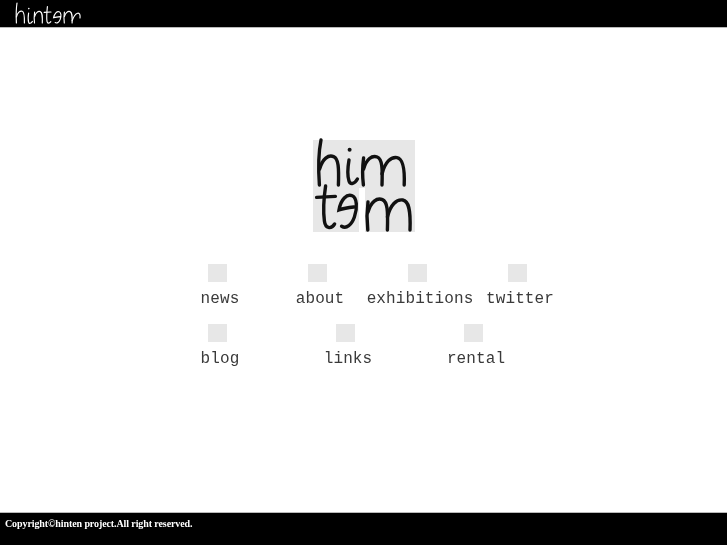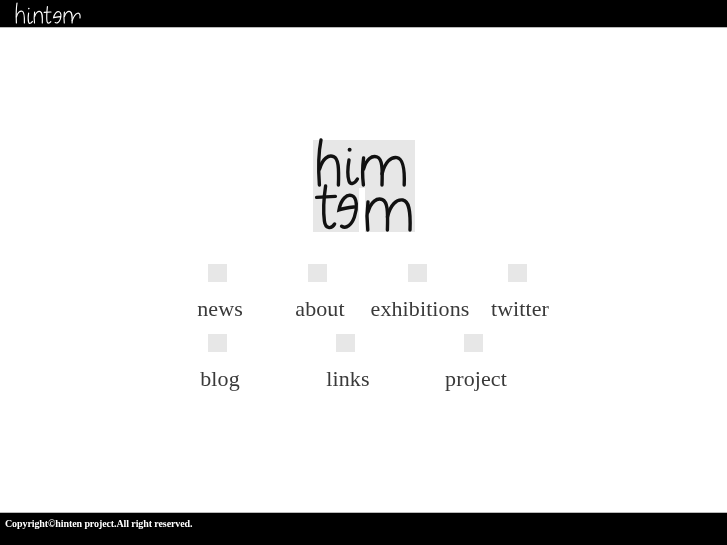--- a/index.html
+++ b/index.html
@@ -119,23 +119,23 @@
     align-items: center;
     cursor: pointer;
   }
   .menu-square {
     width: 19px;
     height: 18px;
     background: #e7e7e7;
     margin-left: -6px;
   }
   .menu-label {
-    margin-top: 17px;
-    font-family: Liberation Serif, serif;
-    font-size: 22px;
+    margin-top: 7px;
+    font-family: Liberation Mono, monospace;
+    font-size: 16px;
     font-weight: 300;
     color: #3a3a3a;
     white-space: nowrap;
     line-height: 20px;
     letter-spacing: 0.1px;
   }
 
   
   .footer-rule {
     position: absolute;
@@ -266,21 +266,21 @@
     <div class="menu-item">
       <span class="menu-square"></span>
       <span class="menu-label">blog</span>
     </div>
     <div class="menu-item">
       <span class="menu-square"></span>
       <span class="menu-label">links</span>
     </div>
     <div class="menu-item">
       <span class="menu-square"></span>
-      <span class="menu-label">project</span>
+      <span class="menu-label">rental</span>
     </div>
   </div>
 
 </nav>
 
 <div class="footer-rule"></div>
 <div class="footer-bar"></div>
 <div class="footer-text">Copyright©hinten project.All right reserved.</div>
 
 </body></html>

